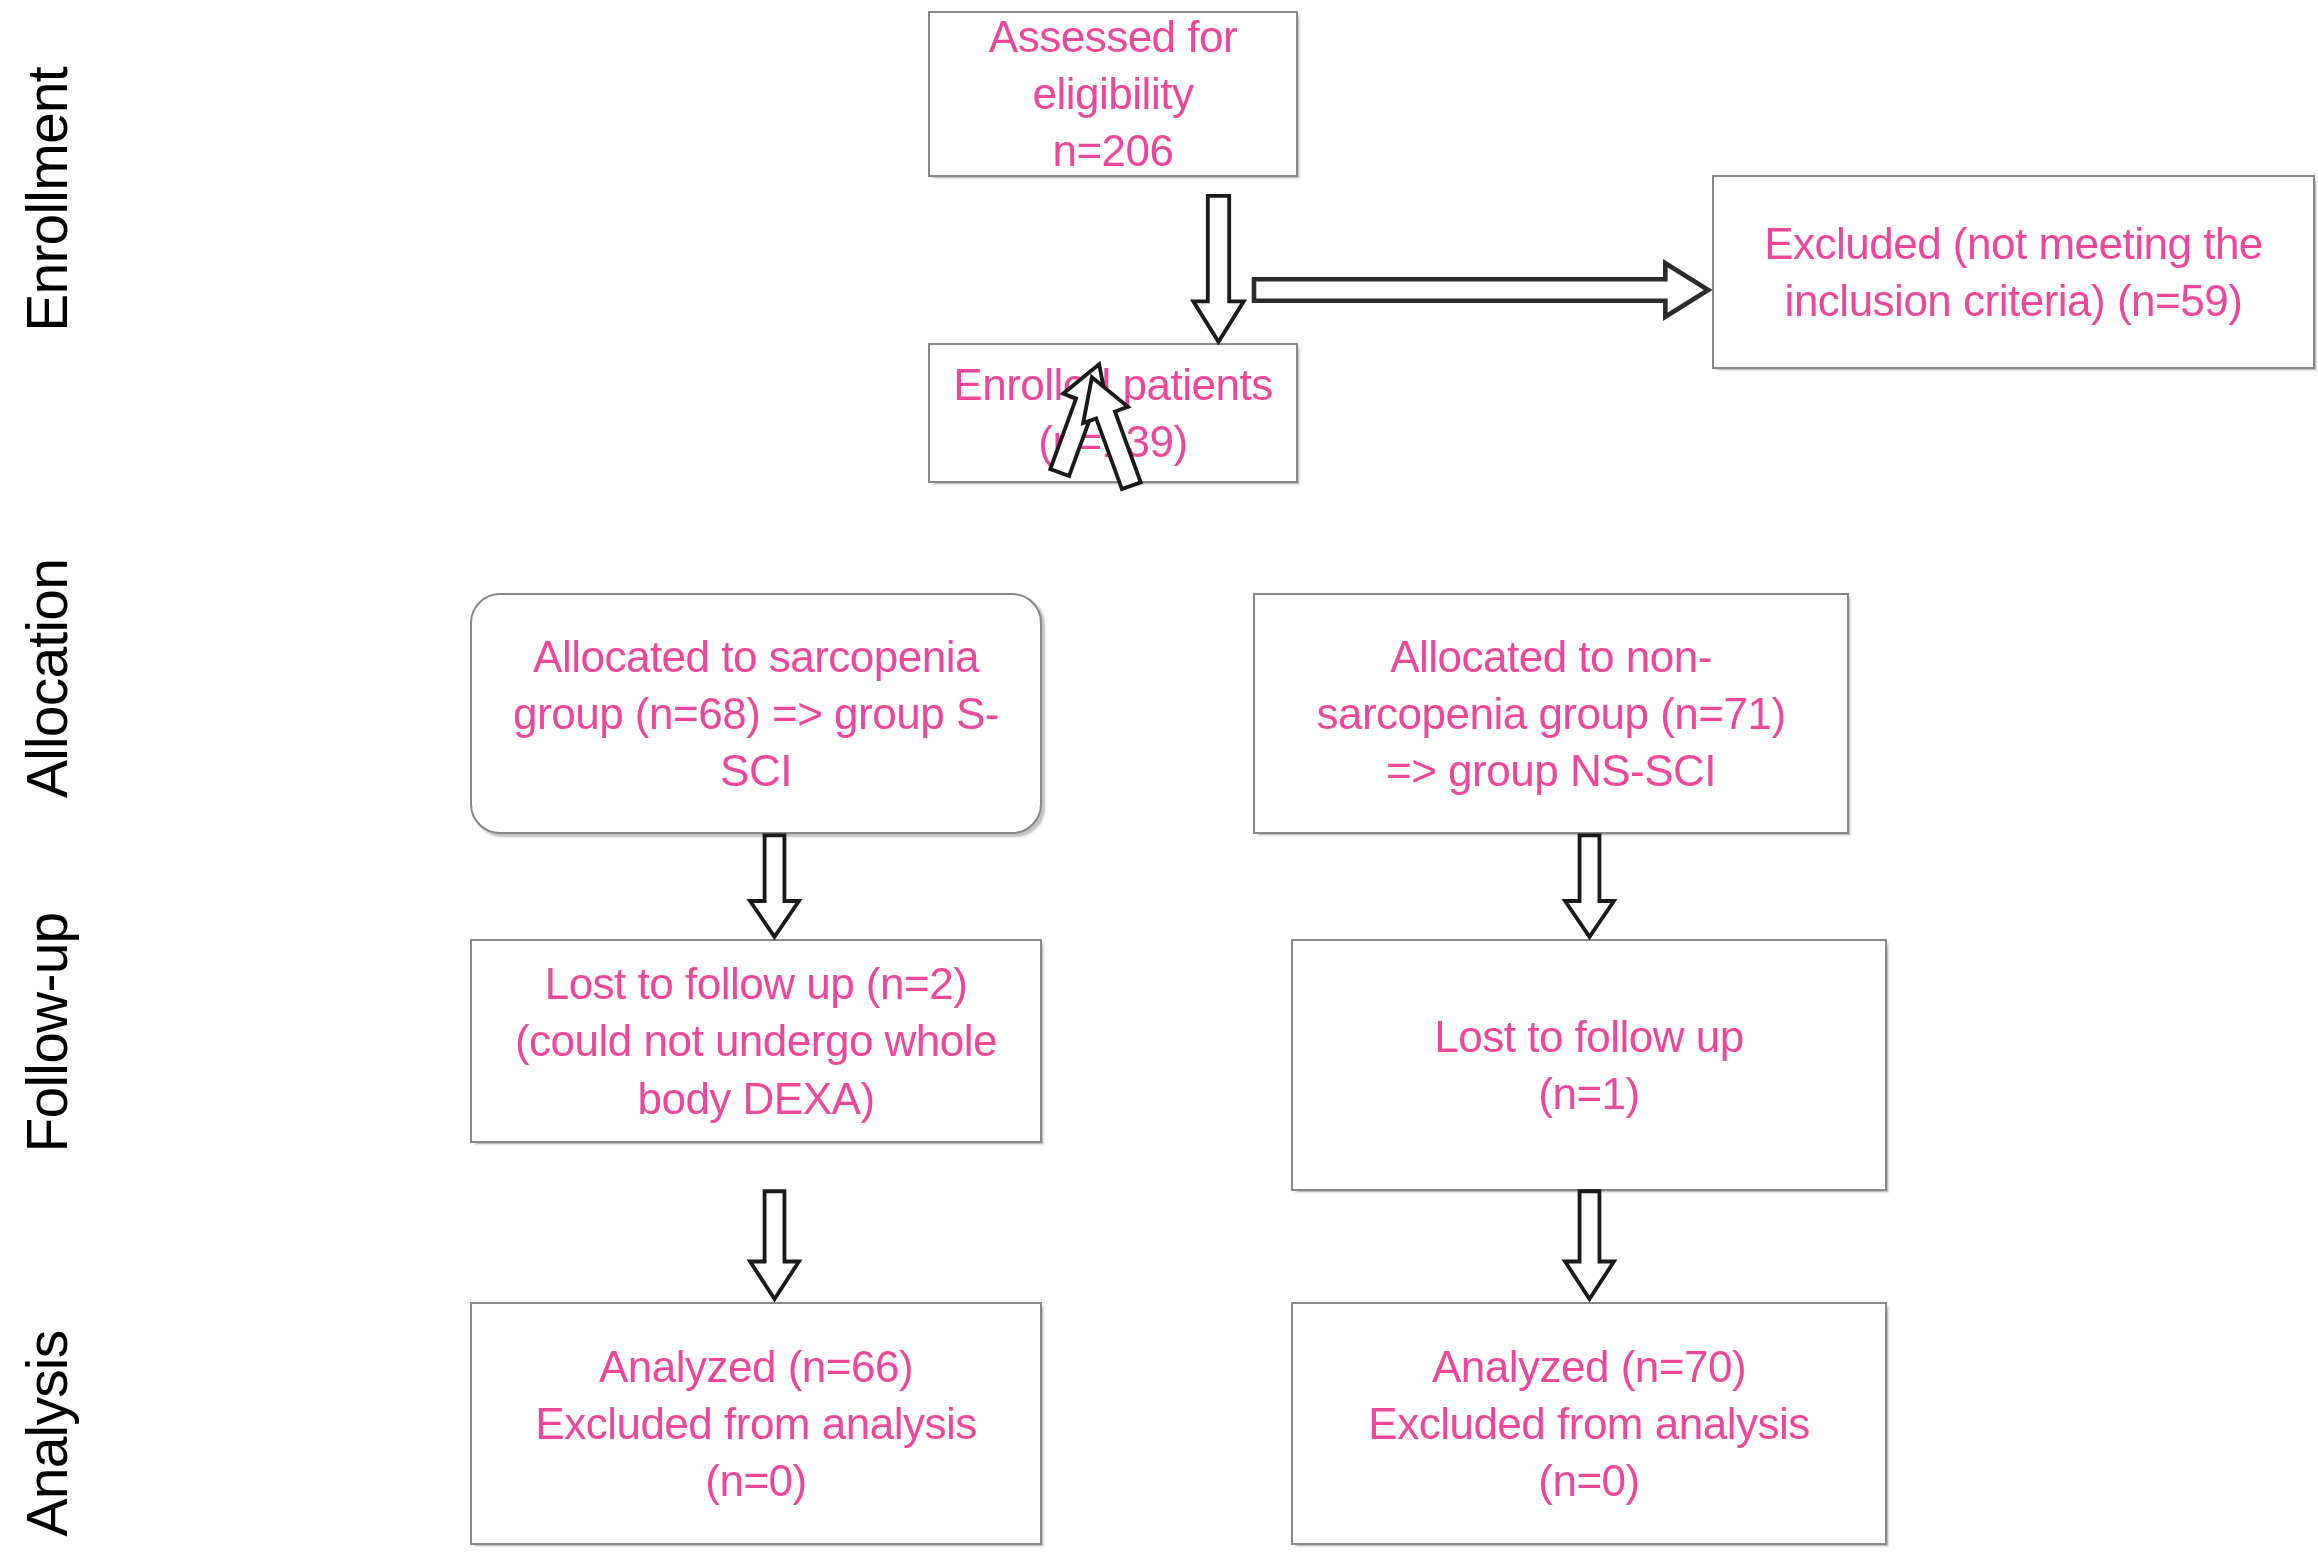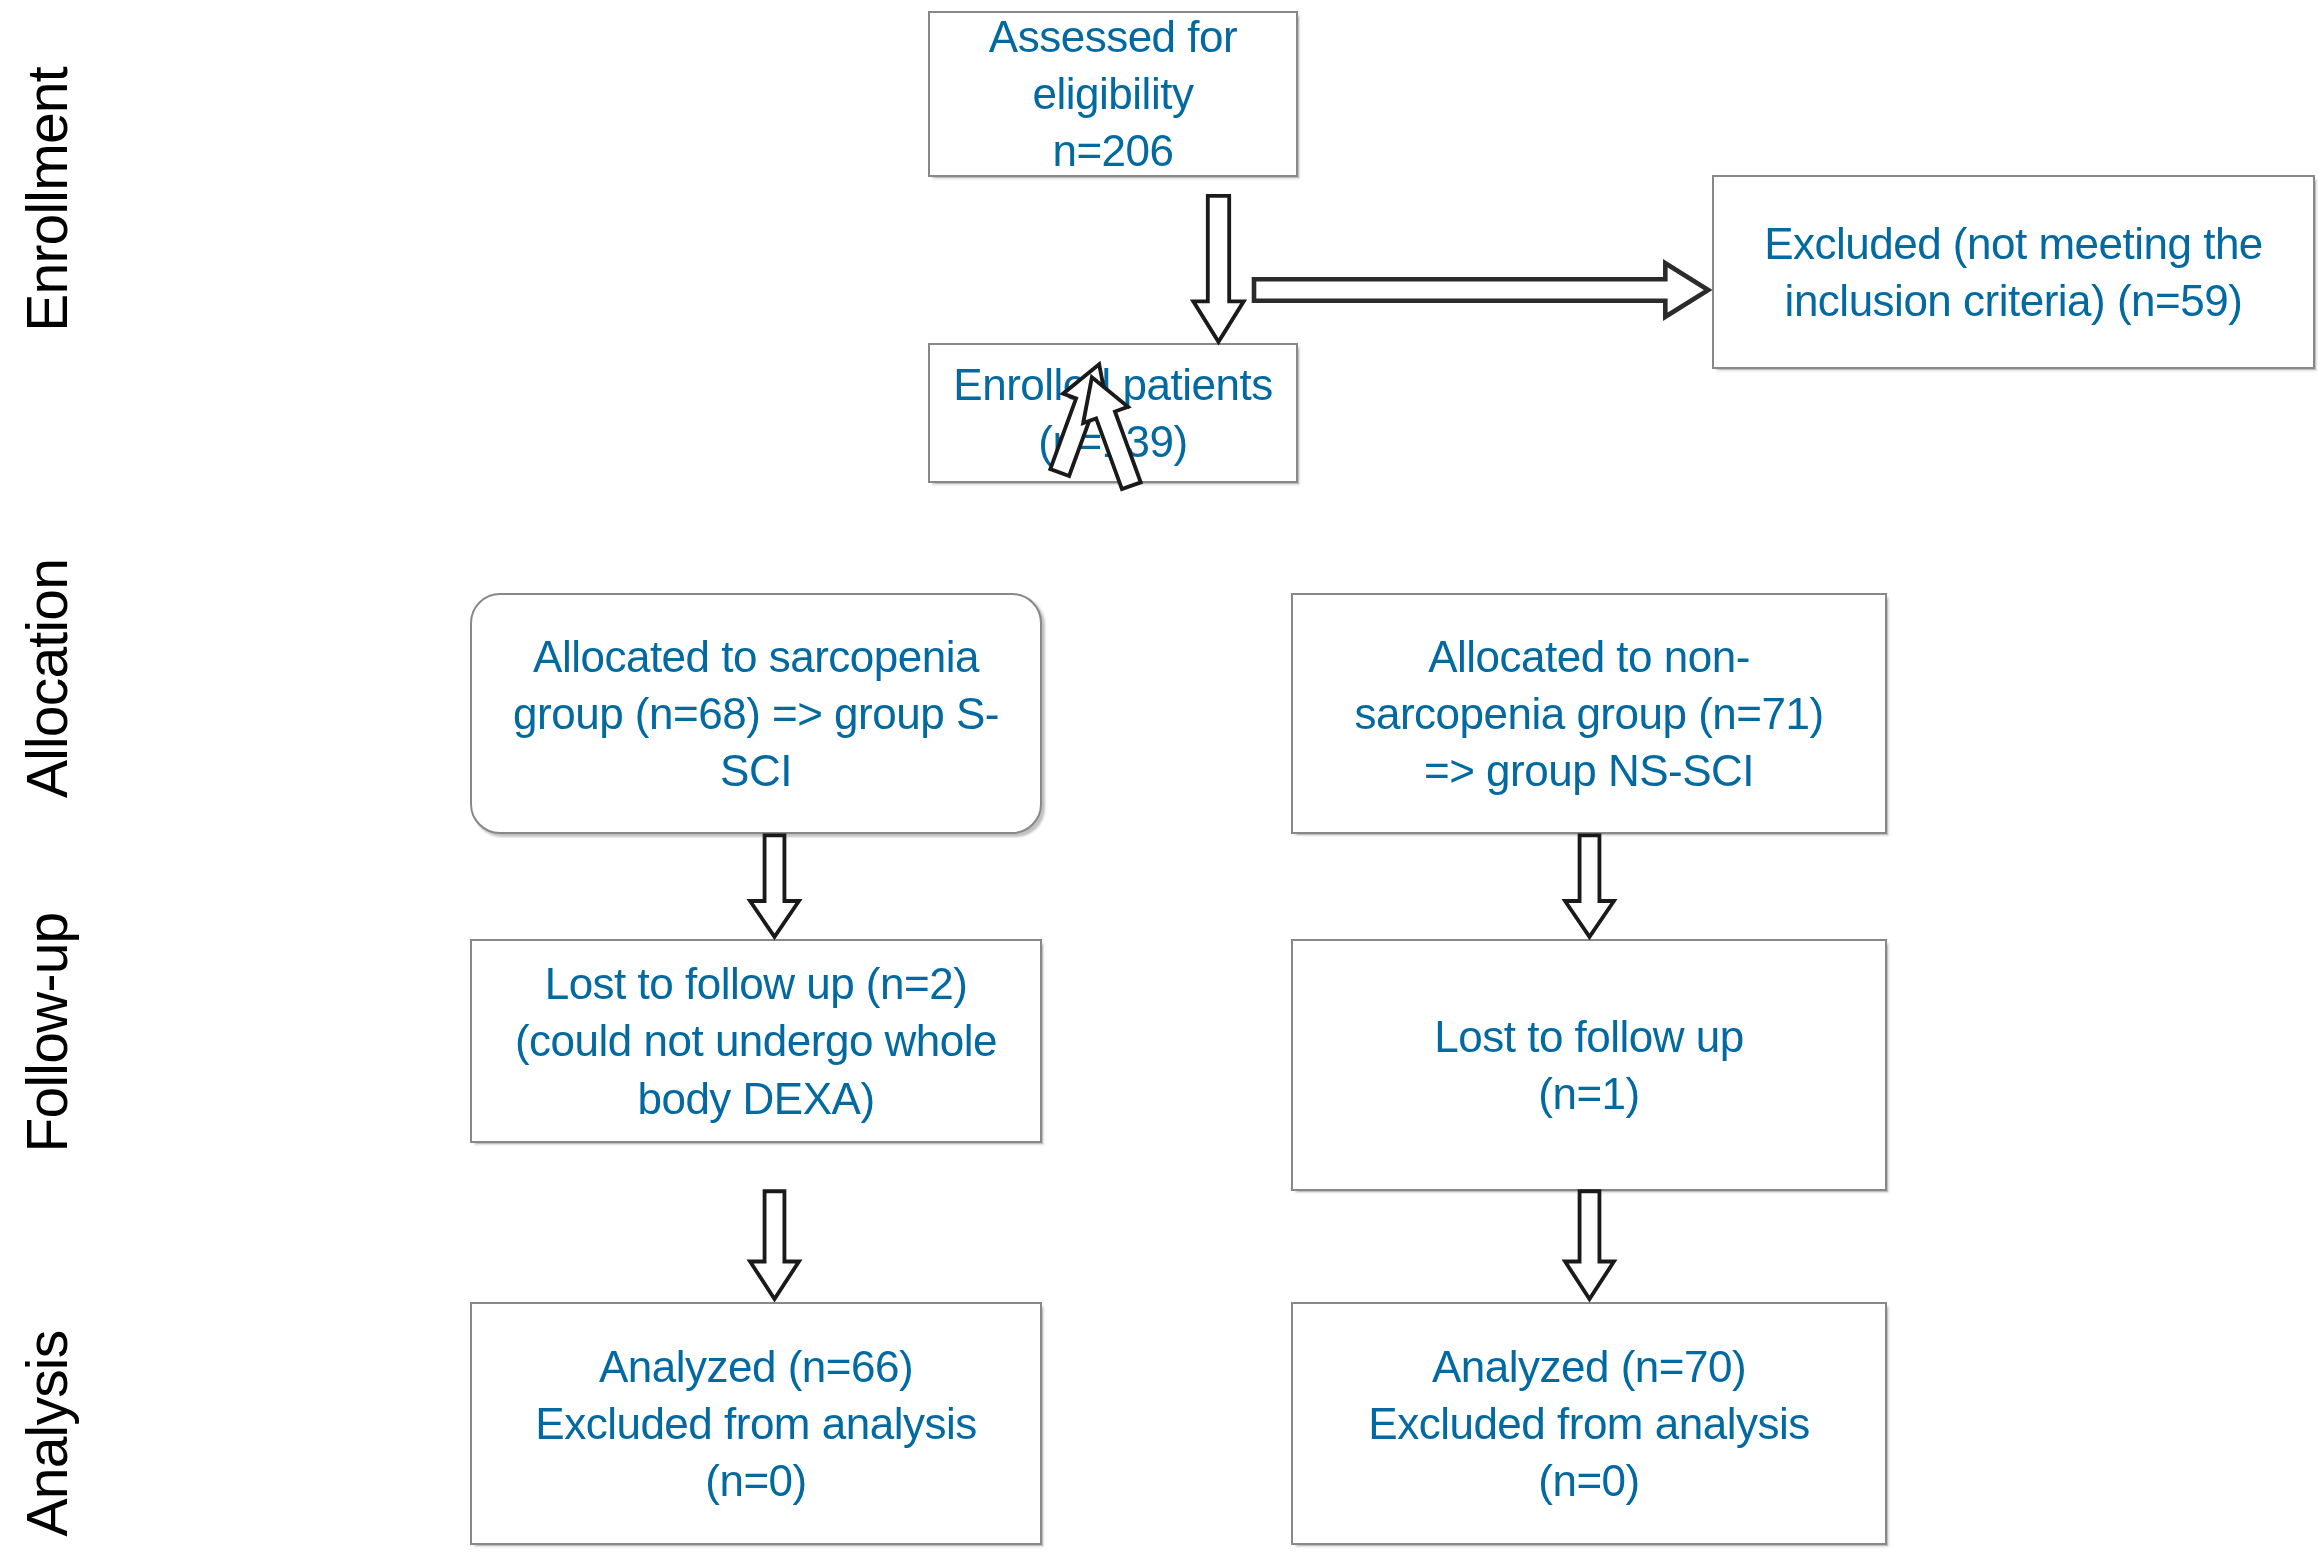--- a/index.html
+++ b/index.html
@@ -41,21 +41,21 @@
     background: #ffffff;
     border: 2.3px solid #888888;
     box-shadow: 3.1px 3.1px 2.3px -0.8px rgba(140,140,140,0.55);
     display: flex;
     align-items: center;
     justify-content: center;
     text-align: center;
     padding: 7.7px 20px;
   }
   .flow-box .box-text {
-    color: #0369a1;
+    color: #ec4899;
     font-size: 44px;
     line-height: 1.30;
     font-weight: 400;
     letter-spacing: -0.5px;
     white-space: pre-line;
     font-family: "Liberation Sans", "DejaVu Sans", sans-serif;
   }
 
   
   .connector {
@@ -110,21 +110,21 @@
   <div class="flow-box" style="left:928px; top:343px; width:370px; height:140px;">
     <div class="box-text">Enrolled patients (n=139)</div>
   </div>
 
   <div class="flow-box" style="left:470px; top:593px; width:572px; height:241px;border-radius:30px;">
     <div class="box-text">Allocated to sarcopenia
 group (n=68) =&gt; group S-
 SCI</div>
   </div>
 
-  <div class="flow-box" style="left:1291px; top:593px; width:596px; height:241px;">
+  <div class="flow-box" style="left:1253px; top:593px; width:596px; height:241px;">
     <div class="box-text">Allocated to non-
 sarcopenia group (n=71)
 =&gt; group NS-SCI</div>
   </div>
 
   <div class="flow-box" style="left:470px; top:939px; width:572px; height:204px;">
     <div class="box-text">Lost to follow up (n=2)
 (could not undergo whole
 body DEXA)</div>
   </div>

